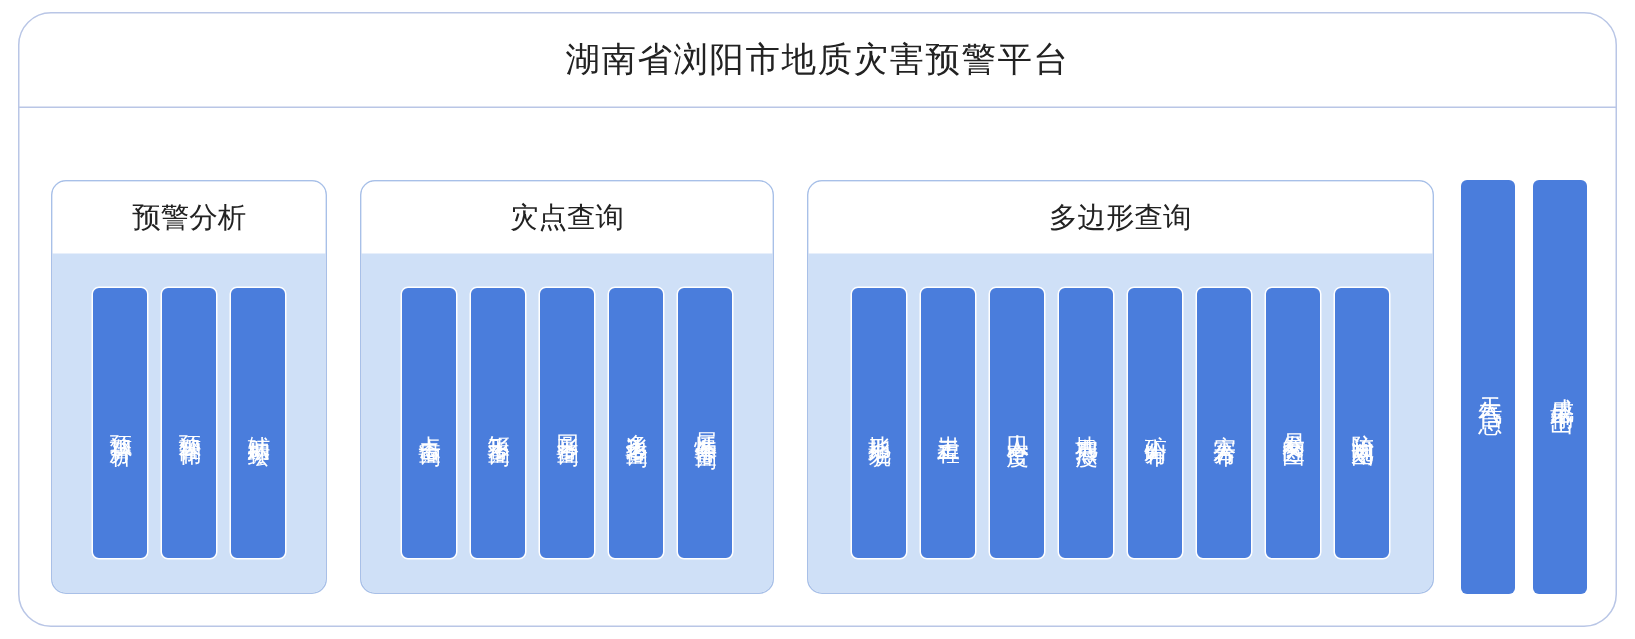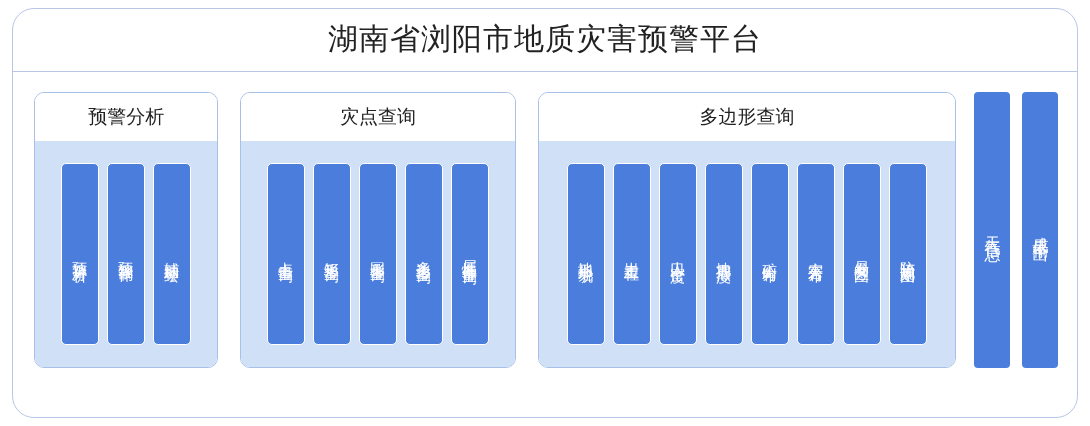--- a/index.html
+++ b/index.html
@@ -41,32 +41,32 @@
     top: 8px;
     width: 1066px;
     height: 64px;
     display: flex;
     align-items: center;
     justify-content: center;
     box-sizing: border-box;
     border-bottom: 1px solid #b9c6e6;
   }
   .title-text {
-    font-size: 30px;
+    font-size: 23px;
     color: #222222;
     letter-spacing: 1px;
     font-weight: 400;
     text-align: right;
   }
 
   
   .groups-row {
     position: absolute;
     left: 34px;
-    top: 92px;
+    top: 120px;
     width: 1024px;
     height: 282px;
     display: flex;
     align-items: flex-start;
     gap: 0;
   }
 
   
   .group {
     position: relative;

